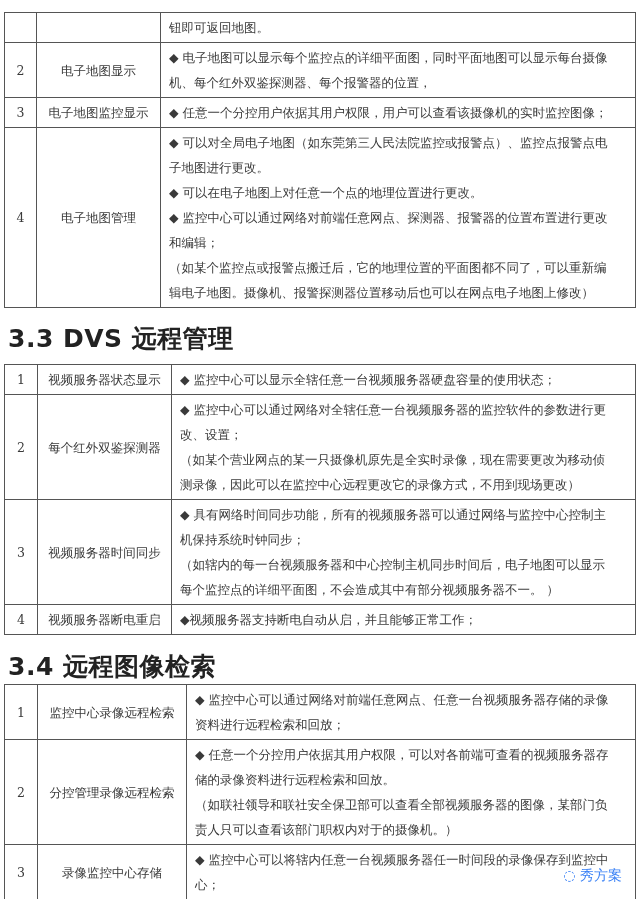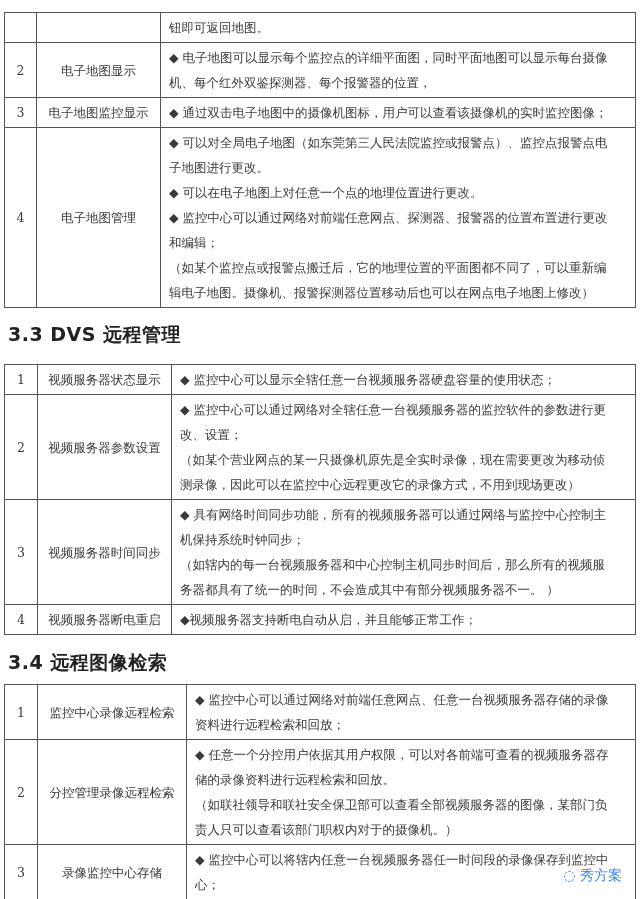--- a/index.html
+++ b/index.html
@@ -5,21 +5,21 @@
   html, body { margin:0; padding:0; background:#ffffff; }
   body { width:640px; height:899px; position:relative; overflow:hidden;
          font-family:"DejaVu Serif", "Liberation Serif", serif; color:#333; }
   table { position:absolute; border-collapse:collapse; table-layout:fixed; }
   td { border:1px solid #555; font-size:12.5px; line-height:25px; padding:0 6px; vertical-align:middle; color:#3a3a3a; }
   td.num { text-align:center; padding:0; }
   td.name { text-align:center; padding:0 0; white-space:nowrap; }
   td.desc { padding:2px 25px 2px 8px; }
   .para { display:block; }
   h2 { position:absolute; margin:0; font-family:"DejaVu Sans", "Liberation Sans", sans-serif;
-       font-size:19px; font-weight:bold; color:#222; letter-spacing:0.5px; }
+       font-size:25px; font-weight:bold; color:#222; letter-spacing:0.5px; }
   .watermark { position:absolute; right:18px; bottom:14px; font-family:"DejaVu Sans", sans-serif;
                font-size:14px; color:#3b82f6; }
 </style>
 </head>
 <body>
 
 <table style="left:4px; top:12px; width:632px;">
   <colgroup>
       <col style="width:32px">
       <col style="width:124px">
@@ -37,21 +37,21 @@
     <td class="num">2</td>
     <td class="name">电子地图显示</td>
     <td class="desc">
           <span class="para">◆ 电子地图可以显示每个监控点的详细平面图，同时平面地图可以显示每台摄像机、每个红外双鉴探测器、每个报警器的位置，</span>
         </td>
   </tr>
   <tr style="height:28px;">
     <td class="num">3</td>
     <td class="name">电子地图监控显示</td>
     <td class="desc">
-          <span class="para">◆ 通过双击电子地图中的摄像机图标，用户可以查看该摄像机的实时监控图像；</span>
+          <span class="para">◆ 任意一个分控用户依据其用户权限，用户可以查看该摄像机的实时监控图像；</span>
         </td>
   </tr>
   <tr style="height:177px;">
     <td class="num">4</td>
     <td class="name">电子地图管理</td>
     <td class="desc">
       <span class="para">◆ 可以对全局电子地图（如东莞第三人民法院监控或报警点）、监控点报警点电子地图进行更改。</span>
       <span class="para">◆ 可以在电子地图上对任意一个点的地理位置进行更改。</span>
       <span class="para">◆ 监控中心可以通过网络对前端任意网点、探测器、报警器的位置布置进行更改和编辑；</span>
       <span class="para">（如某个监控点或报警点搬迁后，它的地理位置的平面图都不同了，可以重新编辑电子地图。摄像机、报警探测器位置移动后也可以在网点电子地图上修改）</span>
@@ -71,32 +71,32 @@
   <tbody>
       <tr style="height:24px;">
     <td class="num">1</td>
     <td class="name">视频服务器状态显示</td>
     <td class="desc">
           <span class="para">◆ 监控中心可以显示全辖任意一台视频服务器硬盘容量的使用状态；</span>
         </td>
   </tr>
   <tr style="height:102px;">
     <td class="num">2</td>
-    <td class="name">视频服务器参数设置</td>
+    <td class="name">每个红外双鉴探测器</td>
     <td class="desc">
       <span class="para">◆ 监控中心可以通过网络对全辖任意一台视频服务器的监控软件的参数进行更改、设置；</span>
       <span class="para">（如某个营业网点的某一只摄像机原先是全实时录像，现在需要更改为移动侦测录像，因此可以在监控中心远程更改它的录像方式，不用到现场更改）</span>
     </td>
   </tr>
   <tr style="height:105px;">
     <td class="num">3</td>
     <td class="name">视频服务器时间同步</td>
     <td class="desc">
       <span class="para">◆ 具有网络时间同步功能，所有的视频服务器可以通过网络与监控中心控制主机保持系统时钟同步；</span>
-      <span class="para">（如辖内的每一台视频服务器和中心控制主机同步时间后，那么所有的视频服务器都具有了统一的时间，不会造成其中有部分视频服务器不一。 ）</span>
+      <span class="para">（如辖内的每一台视频服务器和中心控制主机同步时间后，电子地图可以显示每个监控点的详细平面图，不会造成其中有部分视频服务器不一。 ）</span>
     </td>
   </tr>
   <tr style="height:28px;">
     <td class="num">4</td>
     <td class="name">视频服务器断电重启</td>
     <td class="desc">
           <span class="para">◆视频服务器支持断电自动从启，并且能够正常工作；</span>
         </td>
   </tr>
 </tbody>

